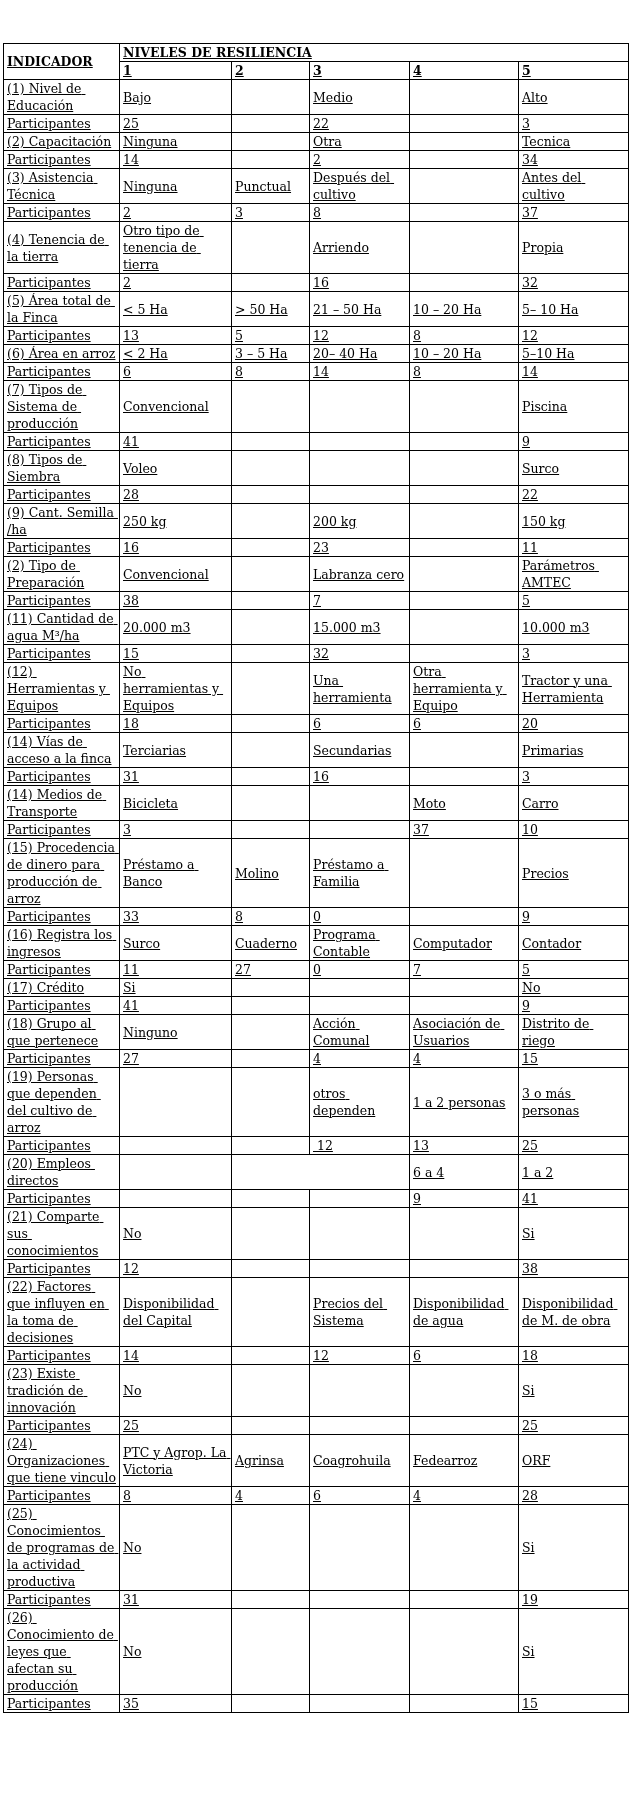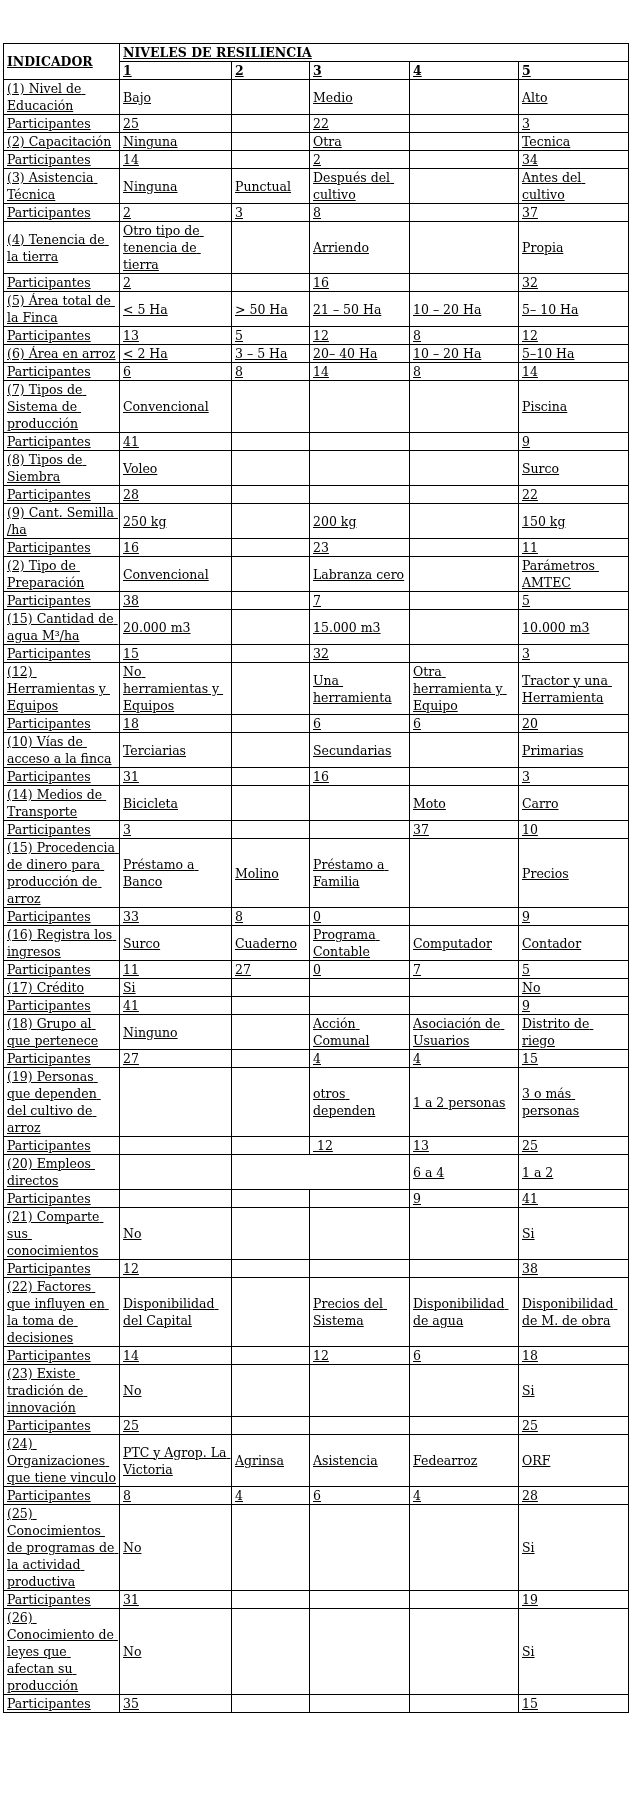--- a/index.html
+++ b/index.html
@@ -220,21 +220,21 @@
       </tr>
       <tr>
         <td>Participantes</td>
         <td>38</td>
         <td></td>
         <td>7</td>
         <td></td>
         <td>5</td>
       </tr>
       <tr>
-        <td>(15) Cantidad de agua M³/ha</td>
+        <td>(11) Cantidad de agua M³/ha</td>
         <td>20.000 m3</td>
         <td></td>
         <td>15.000 m3</td>
         <td></td>
         <td>10.000 m3</td>
       </tr>
       <tr>
         <td>Participantes</td>
         <td>15</td>
         <td></td>
@@ -252,21 +252,21 @@
       </tr>
       <tr>
         <td>Participantes</td>
         <td>18</td>
         <td></td>
         <td>6</td>
         <td>6</td>
         <td>20</td>
       </tr>
       <tr>
-        <td>(10) Vías de acceso a la finca</td>
+        <td>(14) Vías de acceso a la finca</td>
         <td>Terciarias</td>
         <td></td>
         <td>Secundarias</td>
         <td></td>
         <td>Primarias</td>
       </tr>
       <tr>
         <td>Participantes</td>
         <td>31</td>
         <td></td>
@@ -430,21 +430,21 @@
         <td>25</td>
         <td></td>
         <td></td>
         <td></td>
         <td>25</td>
       </tr>
       <tr>
         <td>(24) Organizaciones que tiene vinculo</td>
         <td>PTC y Agrop. La Victoria</td>
         <td>Agrinsa</td>
-        <td>Asistencia</td>
+        <td>Coagrohuila</td>
         <td>Fedearroz</td>
         <td>ORF</td>
       </tr>
       <tr>
         <td>Participantes</td>
         <td>8</td>
         <td>4</td>
         <td>6</td>
         <td>4</td>
         <td>28</td>

